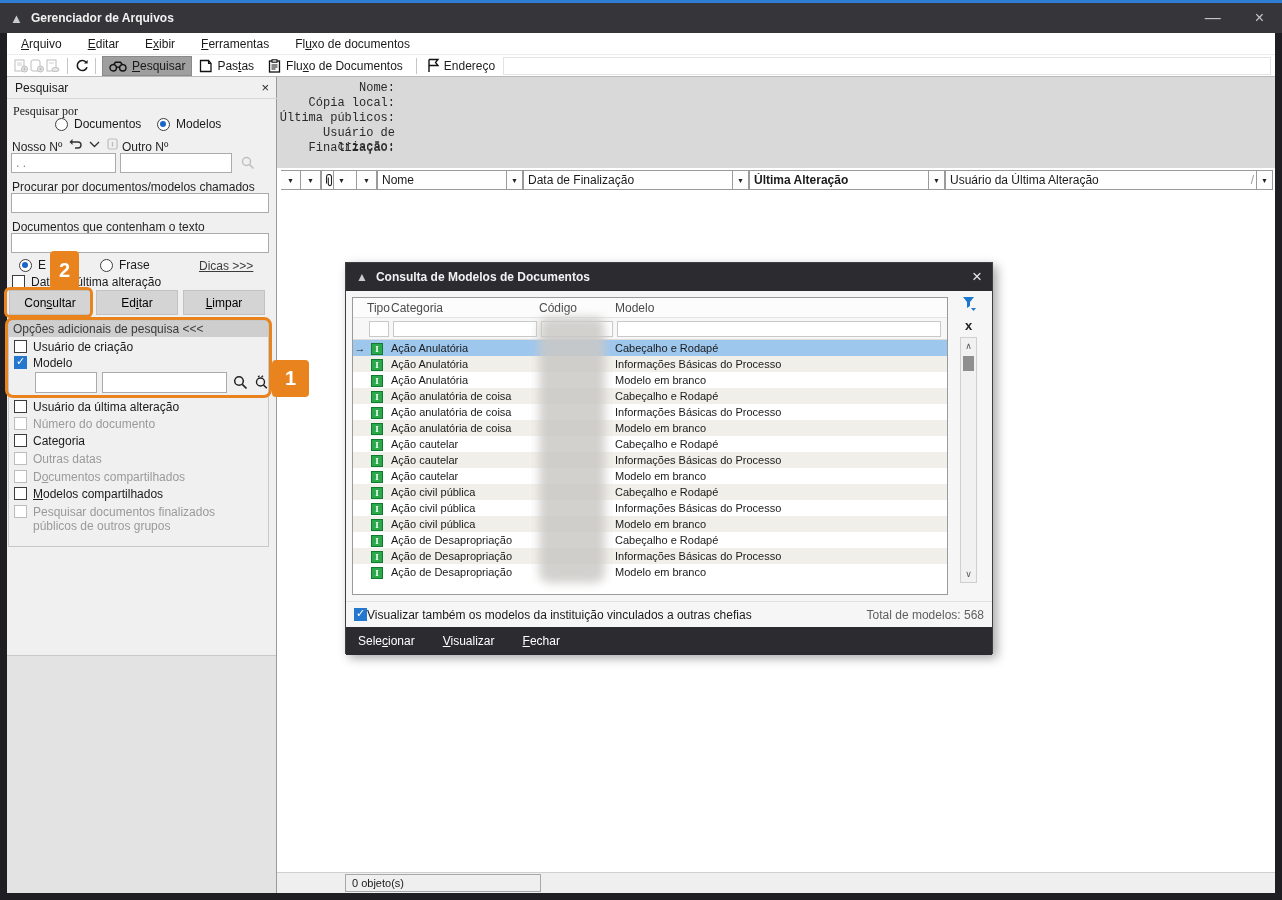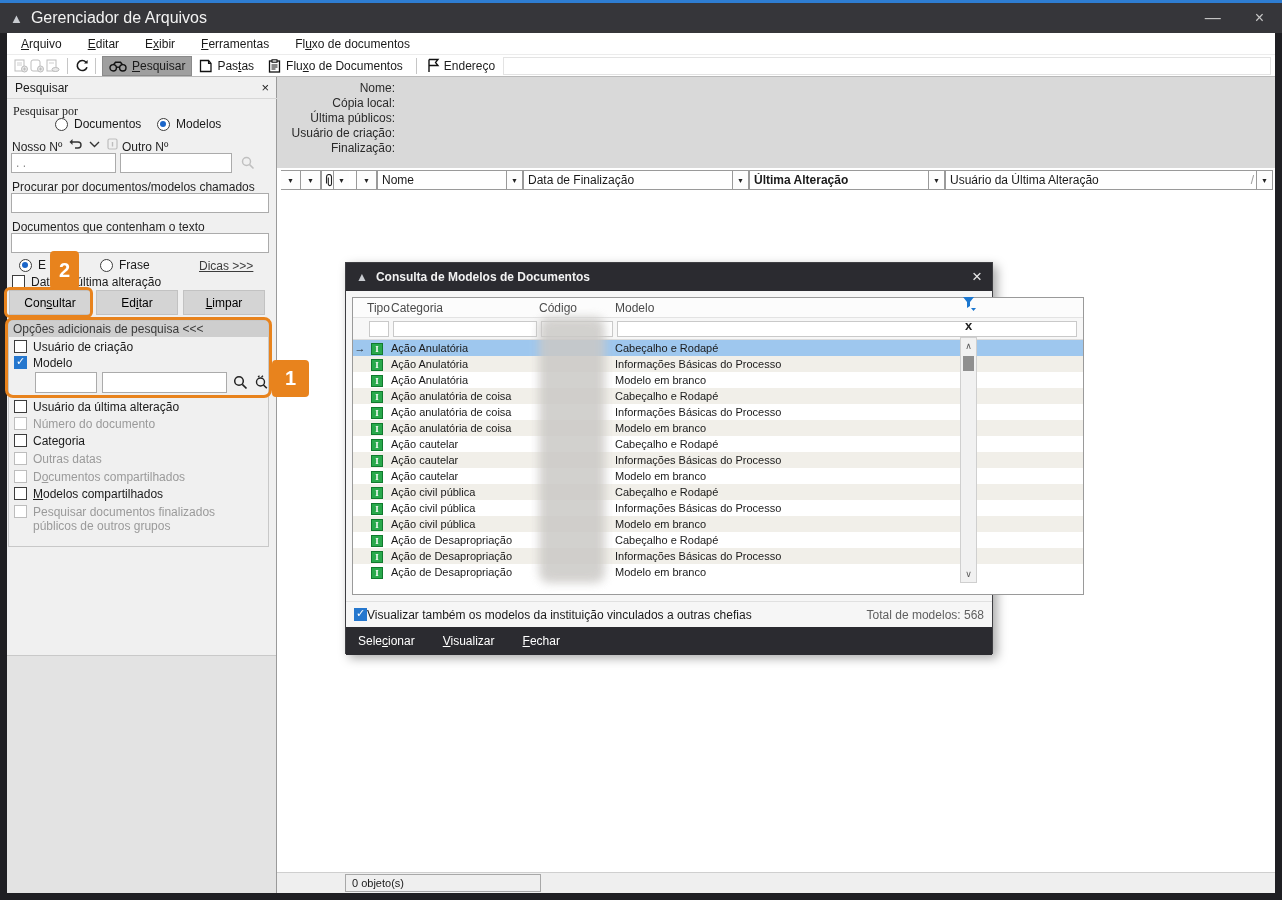--- a/index.html
+++ b/index.html
@@ -6,21 +6,21 @@
   html,body { font-family:"Liberation Sans", sans-serif; }
   #app { position:relative; width:1282px; height:900px; background:#1F1F23; overflow:hidden;
          font-size:12px; color:#1a1a1a; }
   u { text-decoration:underline; }
 
   
   .accent { position:absolute; left:0; top:0; width:1282px; height:3px; background:#2E7DD2; }
   .titlebar { position:absolute; left:0; top:3px; width:1282px; height:30px; background:#36363A;
               display:flex; align-items:center; padding:0 10px; }
   .titlebar .logo { color:#C9CCD1; font-size:13px; margin-right:8px; }
-  .titlebar .title { color:#F2F2F2; font-weight:normal; font-size:16px; }
+  .titlebar .title { color:#F2F2F2; font-weight:bold; font-size:12px; }
   .win-controls { margin-left:auto; display:flex; align-items:center; gap:34px; padding-right:8px; }
   .win-btn { color:#C8C8C8; font-size:16px; line-height:16px; cursor:default; }
 
   .client { position:absolute; left:7px; top:33px; width:1268px; height:860px; background:#fff; }
 
   .menubar { position:absolute; left:0; top:0; width:1268px; height:22px; background:#fff;
              display:flex; align-items:center; gap:26px; padding-left:14px; border-bottom:1px solid #ececec; }
   .menubar span { cursor:default; }
 
   .toolbar { position:absolute; left:0; top:22px; width:1268px; height:22px; background:#fff;
@@ -61,21 +61,21 @@
   .flat-btn { height:25px; background:#D4D4D4; border:1px solid #c2c2c2; display:flex;
               align-items:center; justify-content:center; font:inherit; }
   .group-box { border:1px solid #c8c8c8; background:transparent; }
   .opts-head { background:#CECECE; color:#3a3a3a; height:16px; display:flex; align-items:center; padding:0 4px; }
   .link { color:#3c3c3c; text-decoration:underline; }
   .status-text { color:#1f1f1f; line-height:16px; }
   .lp-shade { left:0; top:578px; width:269px; height:238px; background:#E3E3E3; border-top:1px solid #c9c9c9; }
 
   
   .right-area { position:absolute; left:270px; top:0; width:998px; height:816px; background:#fff; }
-  .info-panel { position:absolute; left:0; top:0; width:998px; height:91px; background:#D9D9D9; }
+  .info-panel { position:absolute; left:0; top:0; width:998px; height:91px; background:#D9D9D9;font-family:Liberation Mono, monospace; }
   .info-row { position:absolute; width:118px; text-align:right; color:#2a2a2a; }
 
   .col-head { position:absolute; left:4px; top:93px; width:992px; height:20px; display:flex; gap:0; }
   .hcell { background:#fff; border:1px solid #9a9a9a; height:20px; display:flex; align-items:center; }
   .hcell .cap { padding:0 4px; flex:1; white-space:nowrap; overflow:hidden; }
   .dd { width:16px; height:100%; border-left:1px solid #9a9a9a; display:flex; align-items:center;
         justify-content:center; font-size:7px; color:#222; background:#fdfdfd; flex:none; }
   .dd-only { width:20px; justify-content:center; }
   .sort-mark { color:#9a9a9a; padding-right:2px; }
 
@@ -85,21 +85,21 @@
                  display:flex; align-items:center; padding:0 6px; font-size:11px; }
 
   
   .dialog { position:absolute; left:345px; top:262px; width:648px; height:392px; background:#F6F6F6;
             border:1px solid #3f3f43; box-shadow:4px 4px 10px rgba(0,0,0,.35); }
   .dlg-title { height:28px; background:#2B2B30; display:flex; align-items:center; padding:0 10px; }
   .dlg-title .logo { color:#C9CCD1; font-size:12px; margin-right:8px; }
   .dlg-title .cap { color:#F2F2F2; font-weight:bold; }
   .dlg-title .x { margin-left:auto; color:#E8E8E8; font-size:17px; }
   .dlg-body { position:relative; height:310px; }
-  .tbl { position:absolute; left:6px; top:6px; width:732px; height:298px; background:#fff;
+  .tbl { position:absolute; left:6px; top:6px; width:596px; height:298px; background:#fff;
          border:1px solid #9a9a9a; overflow:hidden; }
   .tgrid { display:grid; grid-template-columns:14px 24px 148px 76px 1fr; align-items:center; }
   .tbl-head { height:20px; color:#4a4a4a; border-bottom:1px solid #e3e3e3; background:#fcfcfc; }
   .tbl-filter { height:22px; border-bottom:1px solid #ddd; background:#f7f7f7; }
   .fbox { height:16px; background:#fff; border:1px solid #c9c9c9; margin:0 2px; }
   .trow { height:16px; font-size:11px; }
   .trow.alt { background:#F1EFE9; }
   .trow.sel { background:#9EC7EE; }
   .c-arrow { text-align:center; font-size:11px; }
   .tipo-ic { width:12px; height:12px; background:#29A94C; border:1px solid #117A2E; color:#fff;

